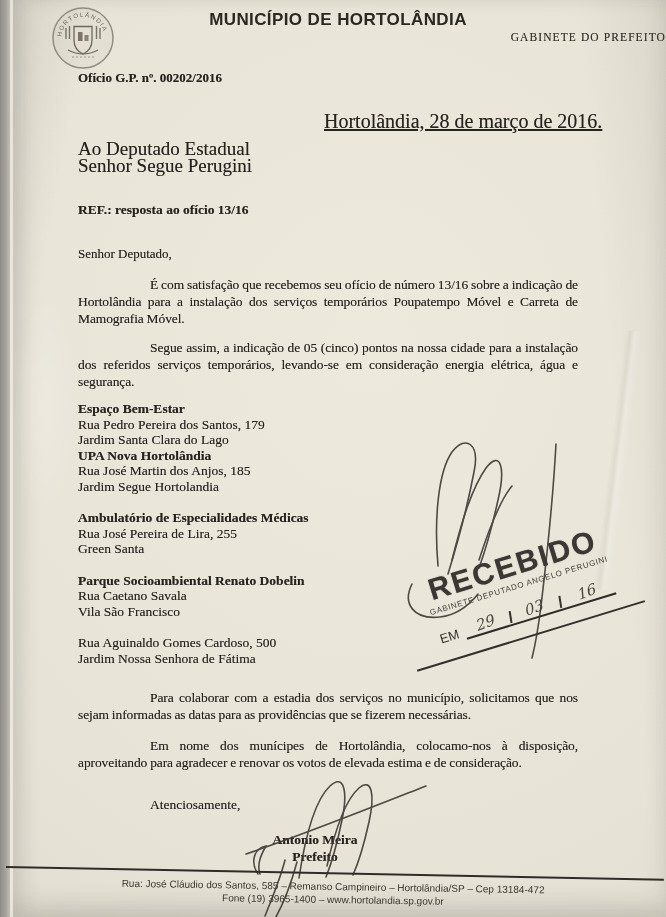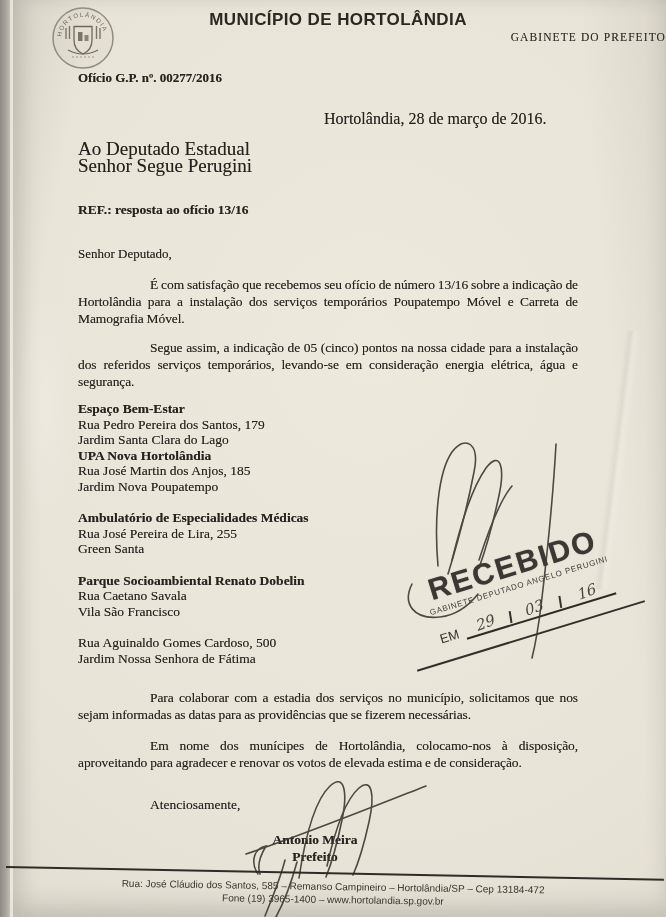--- a/index.html
+++ b/index.html
@@ -33,21 +33,21 @@
   
   .org-title{left:10px;right:0;top:10px;text-align:center;
     font-family:"Liberation Sans",sans-serif;font-size:17px;font-weight:700;
     letter-spacing:.4px;color:#2b2822;}
   .org-sub{left:10px;right:0;top:31px;text-align:right;font-size:11.5px;
     letter-spacing:1.1px;color:#34312a;}
   .seal{left:50px;top:5px;width:66px;height:66px;}
   .oficio-no{left:78px;top:70px;font-size:13px;font-weight:700;}
 
   
-  .date-line{left:324px;top:110px;font-size:16px;}
+  .date-line{left:324px;top:110px;font-size:20px;text-decoration:underline;}
   .recipient{left:78px;top:141px;font-size:19px;line-height:16.5px;}
   .ref-line{left:78px;top:202px;font-size:13.5px;font-weight:700;}
   .salutation{left:78px;top:246px;font-size:13px;}
   .para{left:78px;width:500px;font-size:13.5px;line-height:17px;
     text-align:justify;text-indent:72px;letter-spacing:-.1px;word-spacing:-.4px;}
   .para1{top:276px;} .para2{top:339px;} .para3{top:689px;} .para4{top:737px;}
 
   .locations{left:78px;top:401px;width:500px;font-size:13.5px;line-height:15.5px;}
   .loc-group.gapped{margin-top:16px;}
   .loc-name{font-weight:700;}
@@ -103,21 +103,21 @@
     </text>
     <path d="M24 21.5 h18 v13.5 c0 8 -4.5 12 -9 14 c-4.5 -2 -9 -6 -9 -14 z" fill="#e4dfd2" stroke="#6d685c" stroke-width="1.3"></path>
     <rect x="28" y="27" width="4.5" height="9" fill="#7b7567"></rect>
     <rect x="34.5" y="30" width="4" height="6" fill="#8a8476"></rect>
     <path d="M16 23 v11 M19.5 21 v13 M46.5 21 v13 M50 23 v11" stroke="#7b7567" stroke-width="1.4"></path>
     <path d="M18 45 q15 8 30 0" fill="none" stroke="#6d685c" stroke-width="1.2"></path>
     <path d="M22 52 h22" stroke="#6d685c" stroke-width="1" stroke-dasharray="2 2" opacity=".6"></path>
   </svg>
   <div class="abs org-title">MUNICÍPIO DE HORTOLÂNDIA</div>
   <div class="abs org-sub ink">GABINETE DO PREFEITO</div>
-  <div class="abs oficio-no ink">Ofício G.P. nº. 00277/2016</div>
+  <div class="abs oficio-no ink">Ofício G.P. nº. 00202/2016</div>
 
   <div class="abs date-line ink">Hortolândia, 28 de março de 2016.</div>
   <div class="abs recipient">
     <div class="ink">Ao Deputado Estadual</div>
     <div class="ink">Senhor Segue Perugini</div>
   </div>
   <div class="abs ref-line ink">REF.: resposta ao ofício 13/16</div>
   <div class="abs salutation ink">Senhor Deputado,</div>
 
   <div class="abs para para1 ink">É com satisfação que recebemos seu ofício de número 13/16 sobre a indicação de Hortolândia para a instalação dos serviços temporários Poupatempo Móvel e Carreta de Mamografia Móvel.</div>
@@ -125,21 +125,21 @@
 
   <div class="abs locations">
     <div class="loc-group">
       <div class="loc-name ink">Espaço Bem-Estar</div>
       <div class="ink">Rua Pedro Pereira dos Santos, 179</div>
       <div class="ink">Jardim Santa Clara do Lago</div>
     </div>
     <div class="loc-group">
       <div class="loc-name ink">UPA Nova Hortolândia</div>
       <div class="ink">Rua José Martin dos Anjos, 185</div>
-      <div class="ink">Jardim Nova Poupatempo</div>
+      <div class="ink">Jardim Segue Hortolandia</div>
     </div>
     <div class="loc-group gapped">
       <div class="loc-name ink">Ambulatório de Especialidades Médicas</div>
       <div class="ink">Rua José Pereira de Lira, 255</div>
       <div class="ink">Green Santa</div>
     </div>
     <div class="loc-group gapped">
       <div class="loc-name ink">Parque Socioambiental Renato Dobelin</div>
       <div class="ink">Rua Caetano Savala</div>
       <div class="ink">Vila São Francisco</div>

